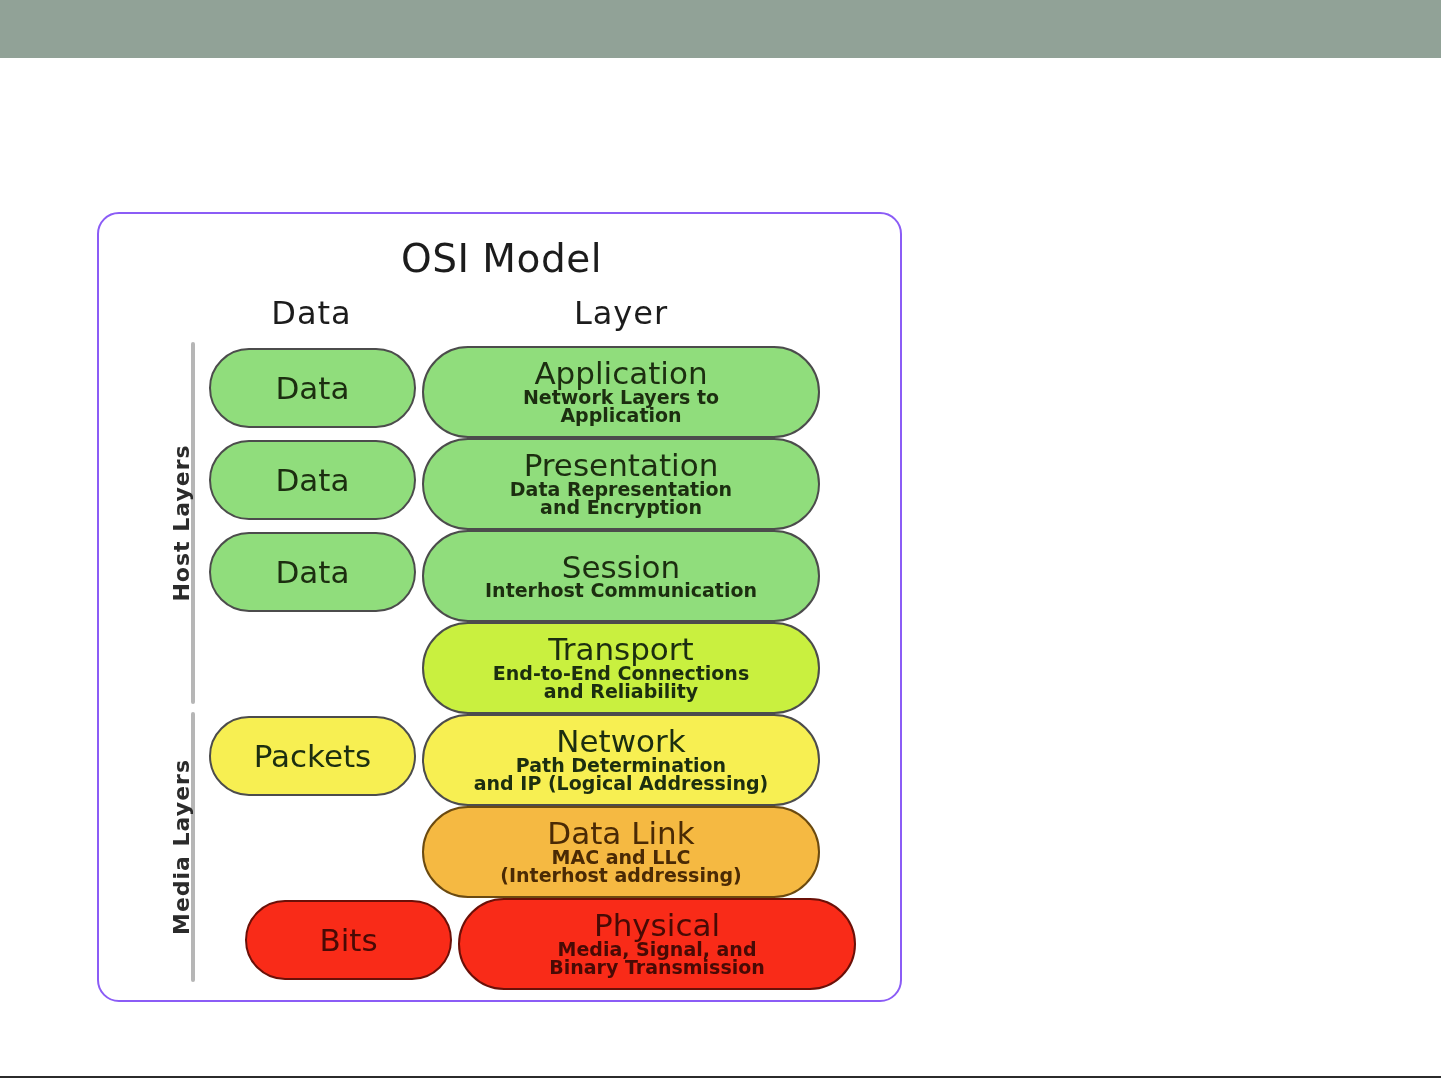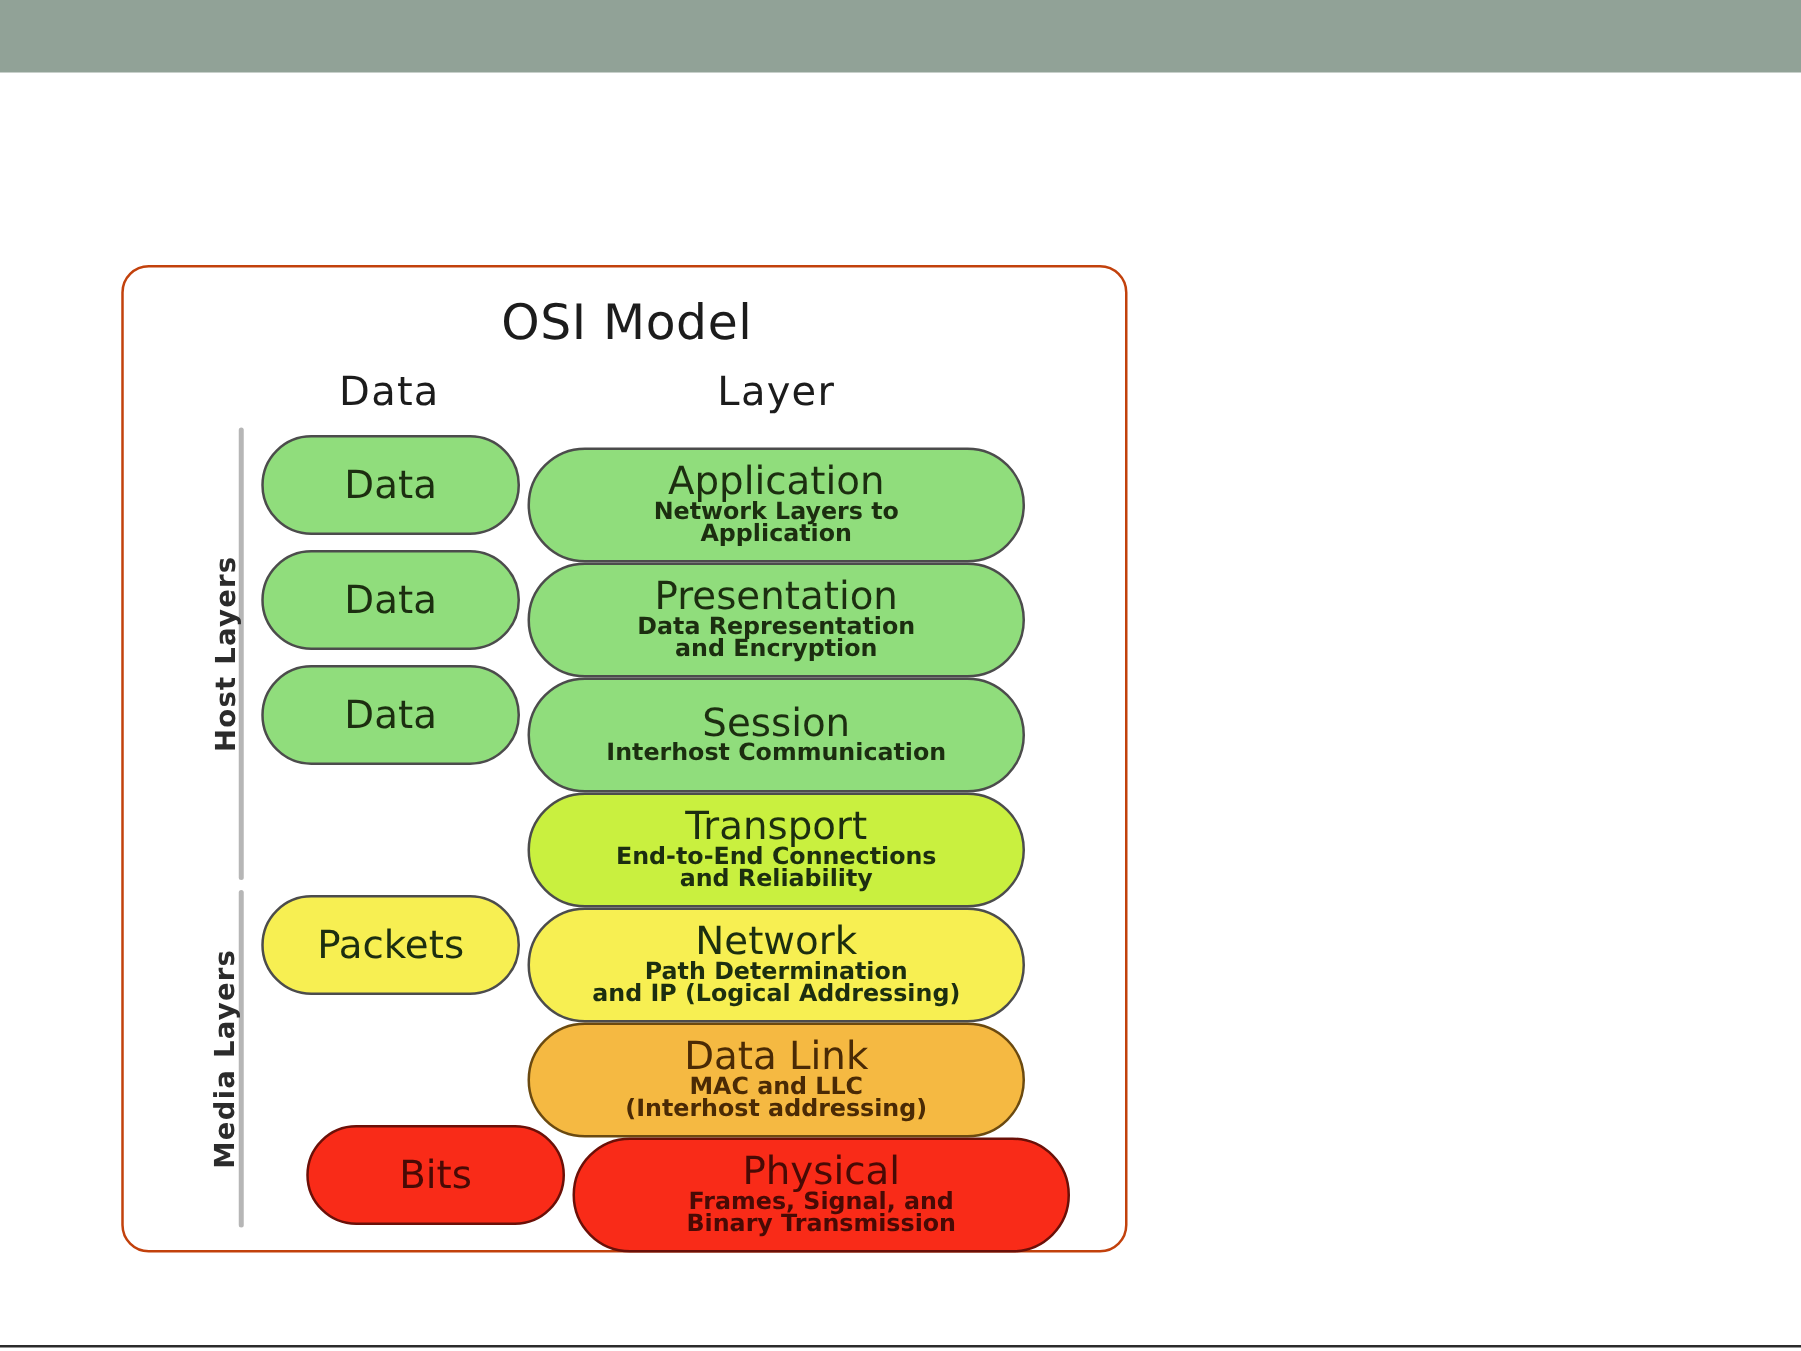--- a/index.html
+++ b/index.html
@@ -33,21 +33,21 @@
     background: #2b2b2b;
   }
 
   
   .osi-frame {
     position: absolute;
     left: 97px;
     top: 212px;
     width: 805px;
     height: 790px;
-    border: 2px solid #c2410c;
+    border: 2px solid #8b5cf6;
     border-radius: 22px;
     background: #ffffff;
     box-sizing: border-box;
   }
 
   .osi-title {
     position: absolute;
     left: 0; top: 22px;
     width: 805px;
     text-align: center;
@@ -118,21 +118,21 @@
   }
 
   .pill-data {
     left: 110px;
     top: 6px;
     width: 207px;
     height: 80px;
   }
   .pill-layer {
     left: 323px;
-    top: 16px;
+    top: 4px;
     width: 398px;
     height: 92px;
     align-items: center;
   }
 
   .pill-data .d-label {
     font-size: 31px;
     line-height: 1;
     color: #1c2e10;
   }
@@ -236,21 +236,21 @@
           <div class="l-sub">MAC and LLC</div>
           <div class="l-sub">(Interhost addressing)</div>
         </div>
       </div>
       <div class="row c-red" style="top: 680px; margin-left: 36px;">
         <div class="pill pill-data">
           <div class="d-label">Bits</div>
         </div>
         <div class="pill pill-layer">
           <div class="l-title">Physical</div>
-          <div class="l-sub">Frames, Signal, and</div>
+          <div class="l-sub">Media, Signal, and</div>
           <div class="l-sub">Binary Transmission</div>
         </div>
       </div>
     </div>
 
 </div>
 
 <div class="bottom-rule"></div>
 
 </body></html>

